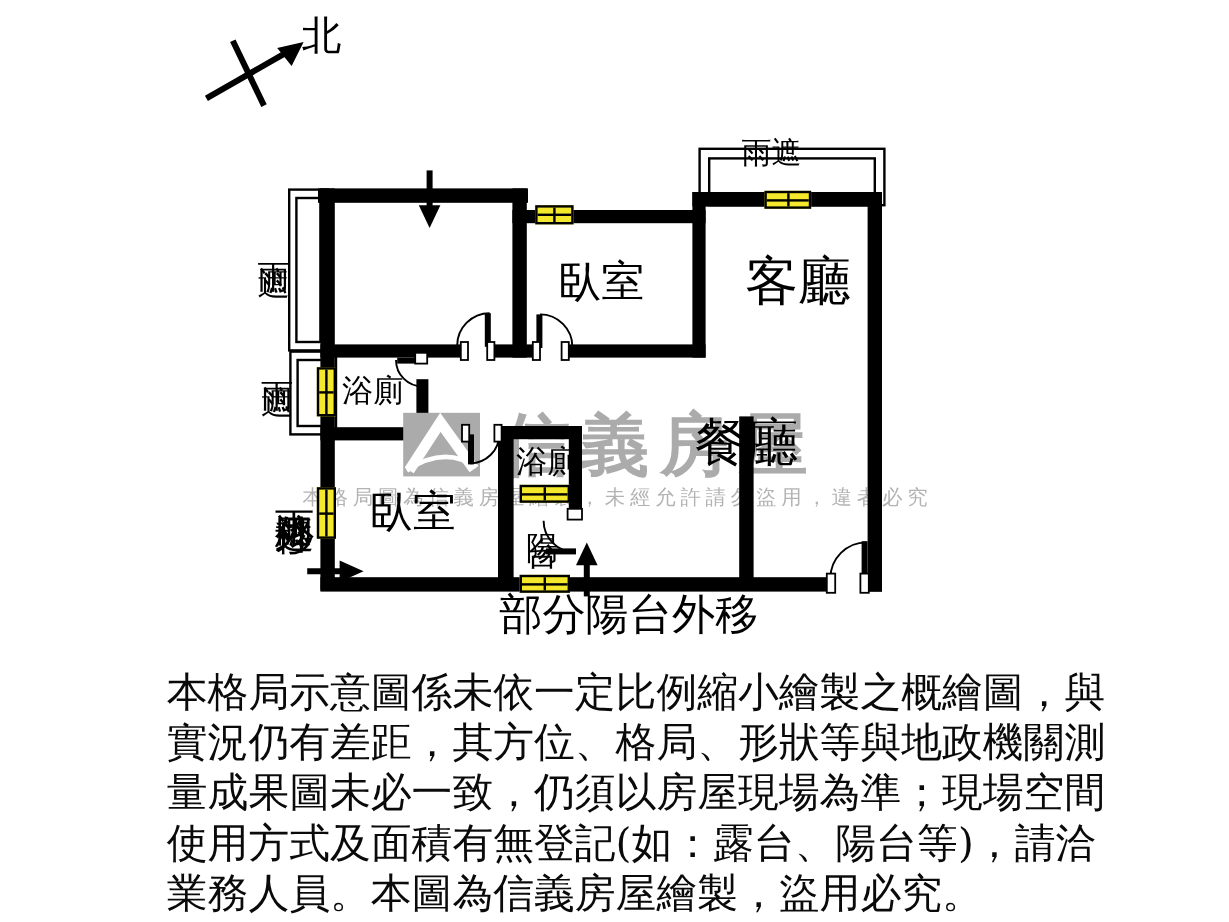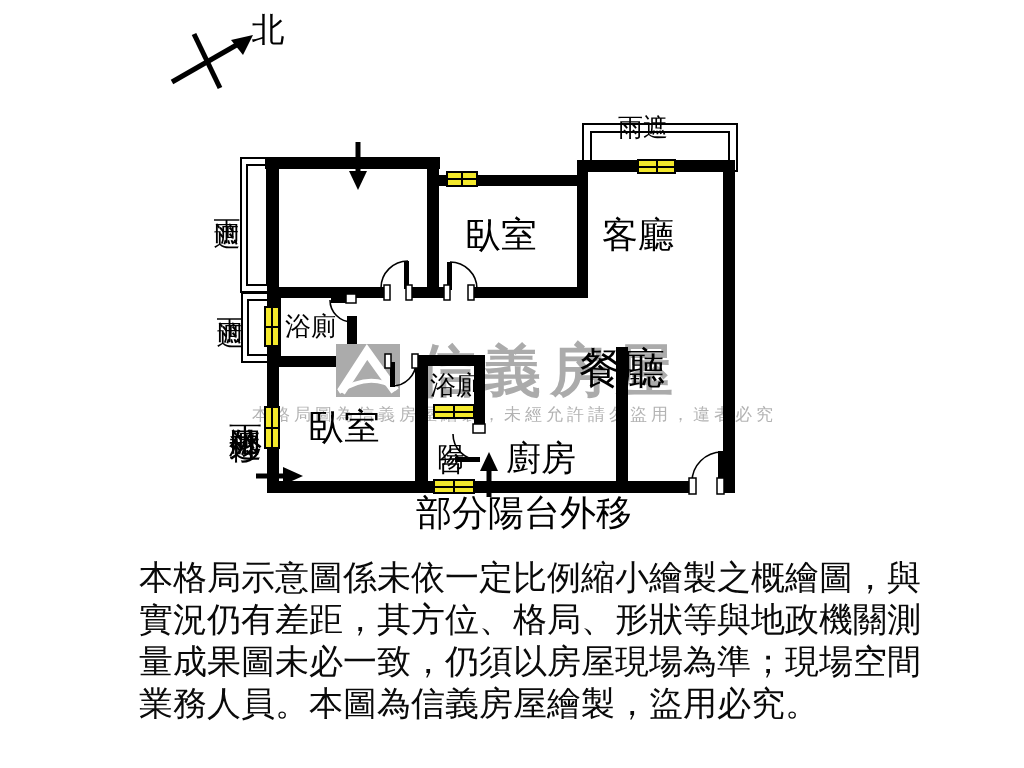--- a/index.html
+++ b/index.html
@@ -115,34 +115,34 @@
         <rect x="412" y="354" width="6" height="14"></rect>
       <rect x="473" y="424" width="12" height="9"></rect>
       <rect x="689" y="478" width="7" height="16"></rect>
         <rect x="717" y="478" width="7" height="16"></rect>
     </g>
   </svg>
 
   <div class="lbl" style="left:268px;top:30px;font-size:33px;">北</div>
 
   <div class="lbl" style="left:501px;top:235px;font-size:36px;">臥室</div>
-  <div class="lbl" style="left:638px;top:235px;font-size:36px;">客廳</div>
+  <div class="lbl" style="left:665px;top:235px;font-size:44px;">客廳</div>
   <div class="lbl" style="left:311px;top:326px;font-size:26px;">浴廁</div>
   <div class="lbl" style="left:456px;top:385px;font-size:26px;">浴廁</div>
   <div class="lbl" style="left:344px;top:427px;font-size:36px;">臥室</div>
   <div class="vlbl" style="left:451px;top:424px;font-size:27px;">陽台</div>
-  <div class="lbl" style="left:541px;top:458px;font-size:35px;">廚房</div>
   <div class="lbl" style="left:622px;top:369px;font-size:43px;font-family:Liberation Serif, serif;">餐廳</div>
 
   <div class="lbl" style="left:643px;top:127px;font-size:25px;">雨遮</div>
   <div class="vlbl" style="left:227px;top:198px;font-size:27px;">雨遮</div>
   <div class="vlbl" style="left:230px;top:297px;font-size:27px;">雨遮</div>
   <div class="vlbl" style="left:245px;top:399px;font-size:33px;">雨遮外移</div>
   <div class="lbl" style="left:524px;top:513px;font-size:36px;">部分陽台外移</div>
 
   <div class="disclaimer">
     <div>本格局示意圖係未依一定比例縮小繪製之概繪圖，與</div>
     <div>實況仍有差距，其方位、格局、形狀等與地政機關測</div>
     <div>量成果圖未必一致，仍須以房屋現場為準；現場空間</div>
+    <div>使用方式及面積有無登記(如：露台、陽台等)，請洽</div>
     <div>業務人員。本圖為信義房屋繪製，盜用必究。</div>
   </div>
 
 </div>
 
 </body></html>

